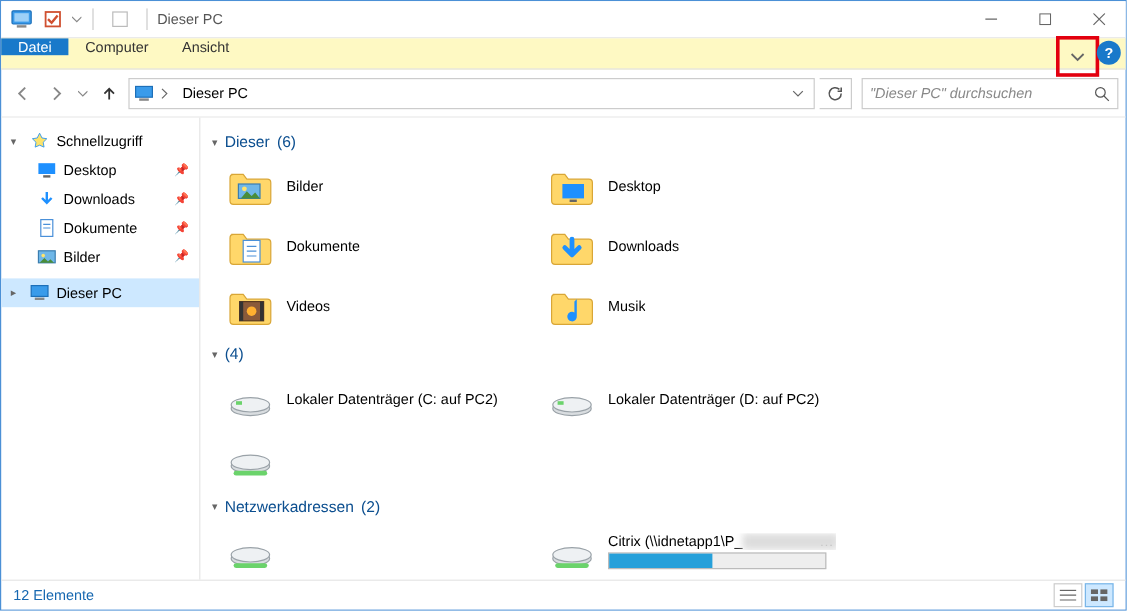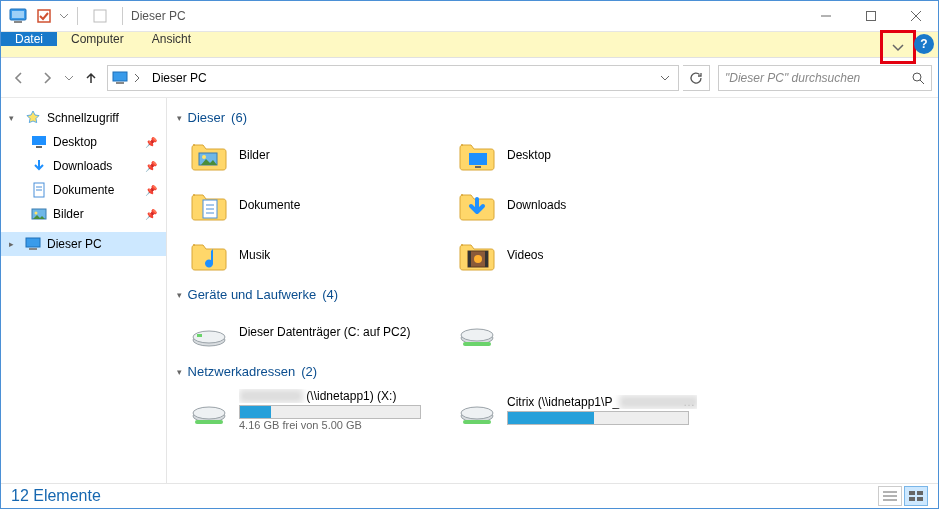--- a/index.html
+++ b/index.html
@@ -44,21 +44,21 @@
 .grid{display:flex;flex-wrap:wrap;gap:6px 24px;margin-left:10px;margin-bottom:10px}
 .item{width:240px;display:flex;align-items:center;gap:10px;padding:2px}
 .item .ico{width:40px;height:40px;display:flex;align-items:center;justify-content:center;flex:none}
 .item .txt{display:flex;flex-direction:column;min-width:0}
 .item .main{font-size:12px;white-space:nowrap;overflow:hidden;text-overflow:ellipsis}
 .item .sub{font-size:11px;color:#666;white-space:nowrap;overflow:hidden;text-overflow:ellipsis}
 .item .bar-bg{width:180px;height:12px;border:1px solid #bbb;background:#eee;margin-top:2px}
 .item .bar-fill{height:100%}
 .item.net{width:240px}
 
-.statusbar{height:24px;border-top:1px solid #e5e5e5;display:flex;align-items:center;padding:0 10px;font-size:16px;color:#1667b0;gap:0}
+.statusbar{height:24px;border-top:1px solid #e5e5e5;display:flex;align-items:center;padding:0 10px;font-size:12px;color:#1667b0;gap:0}
 .statusbar .views{margin-left:auto;display:flex;gap:2px}
 .view-btn{width:22px;height:18px;border:1px solid #ccc;display:flex;align-items:center;justify-content:center;font-size:10px;color:#666}
 .view-btn.active{background:#cde8ff;border-color:#7ab6e8}
 
 svg{display:block}
 .blur{filter:blur(3px);background:#ddd;color:transparent;border-radius:2px}
 </style>
 </head>
 <body>
 
@@ -303,59 +303,70 @@
               </svg>
             </span>
             <span class="txt">
               <span class="main">Downloads</span>
             </span>
           </div>
           <div class="item">
             <span class="ico">
               <svg width="40" height="40" viewBox="0 0 40 40">
                 <path d="M4 10h10l3 4h17c2 0 3 1 3 3v15c0 2-1 3-3 3H6c-2 0-3-1-3-3V13c0-2 1-3 3-3z" fill="#ffd76a" stroke="#d9a636"></path>
-                <path d="M24 14v14a4 4 0 1 1-2-3V16" fill="#1e90ff"></path>
-              </svg>
-            </span>
-            <span class="txt">
-              <span class="main">Musik</span>
-            </span>
-          </div>
-          <div class="item">
-            <span class="ico">
-              <svg width="40" height="40" viewBox="0 0 40 40">
-                <path d="M4 10h10l3 4h17c2 0 3 1 3 3v15c0 2-1 3-3 3H6c-2 0-3-1-3-3V13c0-2 1-3 3-3z" fill="#ffd76a" stroke="#d9a636"></path>
                 <rect x="11" y="16" width="20" height="16" fill="#8a5a3a" stroke="#5a3a20"></rect>
                 <rect x="11" y="16" width="3" height="16" fill="#333"></rect>
                 <rect x="28" y="16" width="3" height="16" fill="#333"></rect>
                 <circle cx="21" cy="24" r="4" fill="#ffb030"></circle>
               </svg>
             </span>
             <span class="txt">
               <span class="main">Videos</span>
             </span>
           </div>
+          <div class="item">
+            <span class="ico">
+              <svg width="40" height="40" viewBox="0 0 40 40">
+                <path d="M4 10h10l3 4h17c2 0 3 1 3 3v15c0 2-1 3-3 3H6c-2 0-3-1-3-3V13c0-2 1-3 3-3z" fill="#ffd76a" stroke="#d9a636"></path>
+                <path d="M24 14v14a4 4 0 1 1-2-3V16" fill="#1e90ff"></path>
+              </svg>
+            </span>
+            <span class="txt">
+              <span class="main">Musik</span>
+            </span>
+          </div>
         </div>
 
       <div class="group-header">
         <span class="chev">▾</span>
-        <span>Geräte und Laufwerke</span>
         <span>(4)</span>
       </div>
       <div class="grid" id="devices-grid">
           <div class="item">
             <span class="ico">
               <svg width="40" height="40" viewBox="0 0 40 40">
                 <ellipse cx="20" cy="28" rx="16" ry="6" fill="#d9dde0" stroke="#9aa2a8"></ellipse>
                 <ellipse cx="20" cy="25" rx="16" ry="6" fill="#eef1f3" stroke="#9aa2a8"></ellipse>
                 <rect x="8" y="22" width="5" height="3" fill="#6bd36b"></rect>
               </svg>
             </span>
             <span class="txt">
-              <span class="main">Dieser Datenträger (C: auf PC2)</span>
+              <span class="main">Lokaler Datenträger (C: auf PC2)</span>
+            </span>
+          </div>
+          <div class="item">
+            <span class="ico">
+              <svg width="40" height="40" viewBox="0 0 40 40">
+                <ellipse cx="20" cy="28" rx="16" ry="6" fill="#d9dde0" stroke="#9aa2a8"></ellipse>
+                <ellipse cx="20" cy="25" rx="16" ry="6" fill="#eef1f3" stroke="#9aa2a8"></ellipse>
+                <rect x="8" y="22" width="5" height="3" fill="#6bd36b"></rect>
+              </svg>
+            </span>
+            <span class="txt">
+              <span class="main">Lokaler Datenträger (D: auf PC2)</span>
             </span>
           </div>
           <div class="item">
             <span class="ico">
               <svg width="40" height="40" viewBox="0 0 40 40">
                 <ellipse cx="20" cy="26" rx="16" ry="6" fill="#d9dde0" stroke="#9aa2a8"></ellipse>
                 <ellipse cx="20" cy="23" rx="16" ry="6" fill="#eef1f3" stroke="#9aa2a8"></ellipse>
                 <rect x="6" y="30" width="28" height="4" fill="#6bd36b" rx="2"></rect>
               </svg>
             </span>
@@ -368,27 +379,20 @@
         <span>(2)</span>
       </div>
       <div class="grid" id="network-grid">
           <div class="item net">
             <span class="ico">
               <svg width="40" height="40" viewBox="0 0 40 40">
                 <ellipse cx="20" cy="26" rx="16" ry="6" fill="#d9dde0" stroke="#9aa2a8"></ellipse>
                 <ellipse cx="20" cy="23" rx="16" ry="6" fill="#eef1f3" stroke="#9aa2a8"></ellipse>
                 <rect x="6" y="30" width="28" height="4" fill="#6bd36b" rx="2"></rect>
               </svg>
-            </span>
-            <span class="txt">
-              <span class="main"><span class="blur">XXXXXXXX</span> (\\idnetapp1) (X:)</span>
-              <div class="bar-bg">
-                <div class="bar-fill" style="width:17%;background:#26a0da"></div>
-              </div>
-              <span class="sub">4.16 GB frei von 5.00 GB</span>
             </span>
           </div>
           <div class="item net">
             <span class="ico">
               <svg width="40" height="40" viewBox="0 0 40 40">
                 <ellipse cx="20" cy="26" rx="16" ry="6" fill="#d9dde0" stroke="#9aa2a8"></ellipse>
                 <ellipse cx="20" cy="23" rx="16" ry="6" fill="#eef1f3" stroke="#9aa2a8"></ellipse>
                 <rect x="6" y="30" width="28" height="4" fill="#6bd36b" rx="2"></rect>
               </svg>
             </span>

